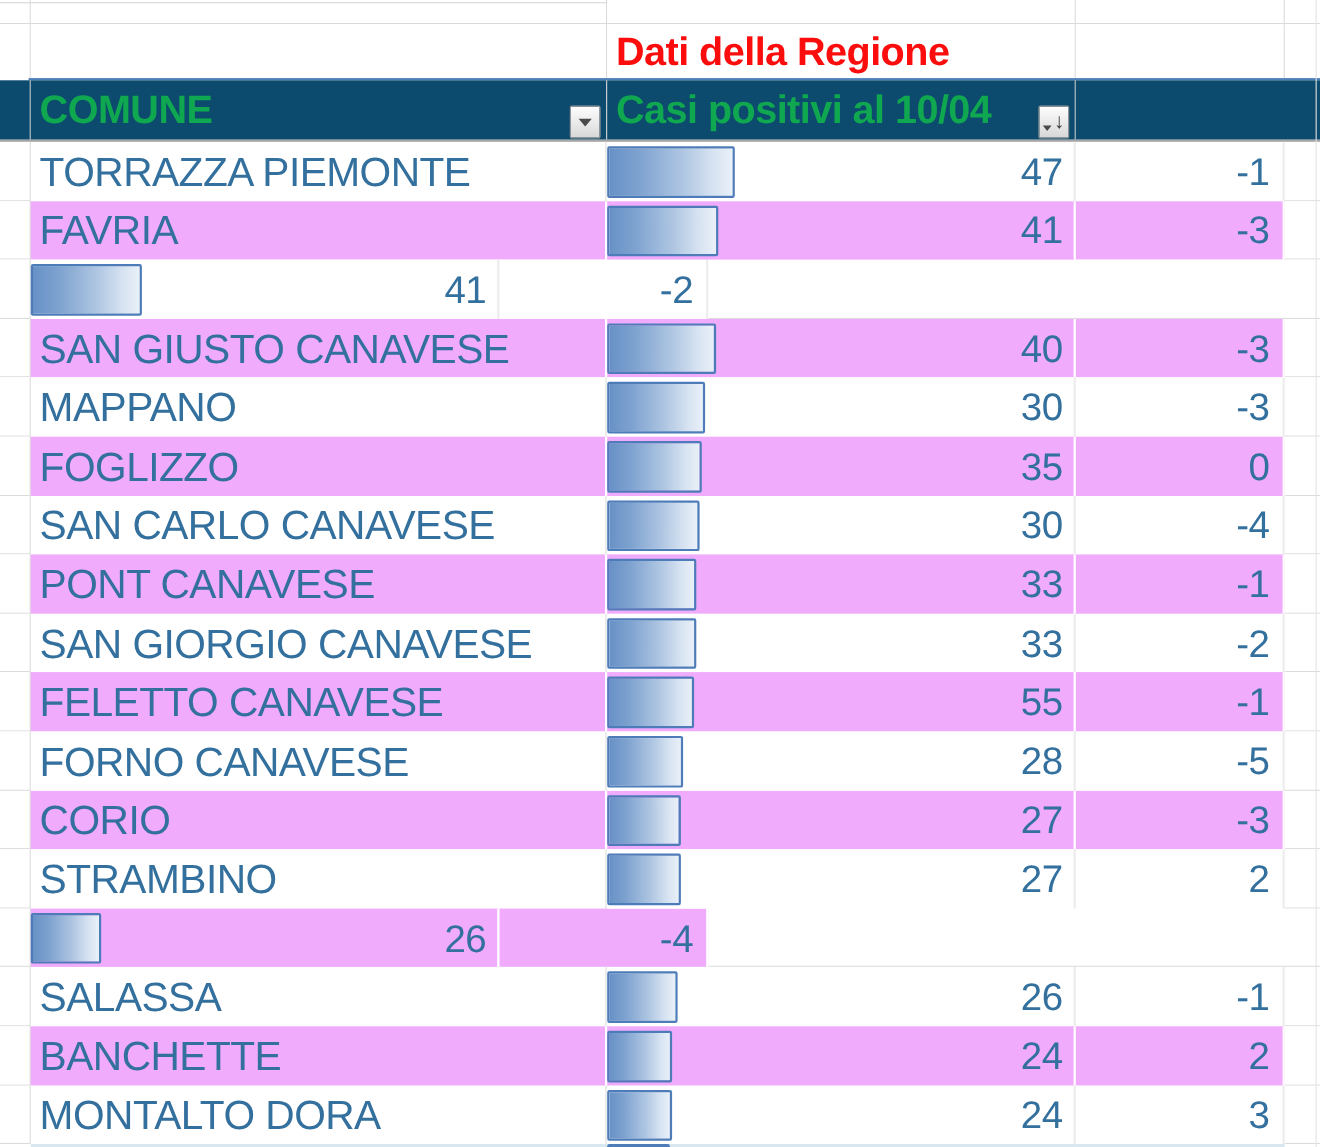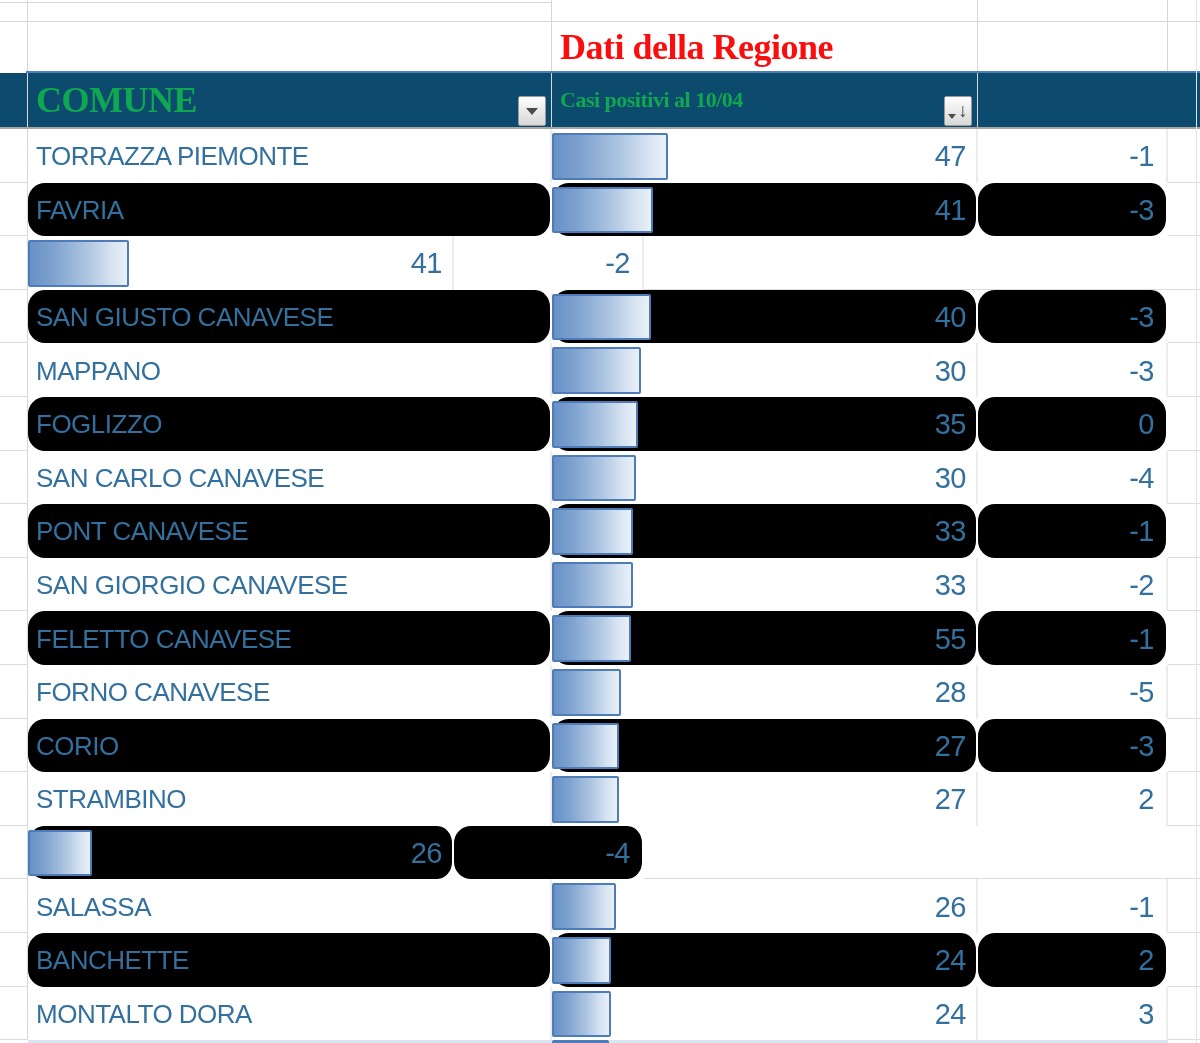--- a/index.html
+++ b/index.html
@@ -3,42 +3,42 @@
 <meta charset="utf-8">
 <style>
   html,body{margin:0;padding:0;background:#fff;}
   #screen{
     position:relative;width:1200px;height:1043px;overflow:hidden;
     background:#ffffff;font-family:"Liberation Sans",sans-serif;
     -webkit-font-smoothing:antialiased;
   }
   
   .trow{display:flex;width:1200px;}
-  .tcell{box-sizing:border-box;font-family:Liberation Serif, serif;}
+  .tcell{box-sizing:border-box;}
   .w-ml{width:28px;}  .w-com{width:524px;} .w-casi{width:426px;}
   .w-var{width:190px;} .w-mr{width:32px;flex:1;}
   
   #row-top{position:absolute;top:0;left:0;height:22px;}
   #row-top .tcell{border-right:1px solid #d6d6d6;border-bottom:1px solid #d6d6d6;background:#fff;}
   #row-top .w-mr{border-right:none;}
   #row-title{position:absolute;top:22px;left:0;height:49px;}
   #row-title .tcell{border-right:1px solid #d6d6d6;background:#fff;}
   #row-title .w-mr{border-right:none;}
   #row-title .w-casi{display:flex;align-items:center;padding-left:8px;}
   .red-title{color:#fb0d0d;font-weight:bold;font-size:36px;letter-spacing:-0.5px;}
   .blue-line{position:absolute;top:71px;left:26px;right:0;height:2px;background:#4d80b9;}
   .topline{position:absolute;top:2px;left:0;width:552px;height:1px;background:#d6d6d6;}
   .vline-right{position:absolute;top:0;bottom:0;left:1196px;width:1px;background:#e3e3e3;}
   
   #row-header{position:absolute;top:73px;left:0;height:54px;}
   #row-header .tcell{background:#0c4a6e;border-right:1px solid #d9d9d9;position:relative;display:flex;align-items:center;}
   #row-header .w-mr{border-right:none;}
   .green{color:#0fa850;font-weight:bold;letter-spacing:-0.5px;}
   .h-comune{font-size:36px;padding-left:8px;}
-  .h-casi{font-size:22px;padding-left:8px;}
+  .h-casi{font-size:36px;padding-left:8px;}
   .h-var{font-size:29px;padding-left:7px;}
   .gray-line{position:absolute;top:127px;left:0;width:1200px;height:2px;background:#a6a6a6;}
   
   .fbtn{
     position:absolute;right:5px;bottom:1px;width:28px;height:30px;
     background:linear-gradient(#fdfdfd,#e9e9e9 55%,#d7d7d7);
     border:1px solid #9a9a9a;border-radius:2px;box-sizing:border-box;
     display:flex;align-items:center;justify-content:center;gap:2px;cursor:pointer;
   }
   .tri-down{width:0;height:0;border-left:6px solid transparent;border-right:6px solid transparent;border-top:7px solid #4a4a4a;}
@@ -46,23 +46,23 @@
   .fbtn .tri-sm{width:0;height:0;border-left:4px solid transparent;border-right:4px solid transparent;border-top:5px solid #4a4a4a;transform:translateY(5px);}
   
   #rows{position:absolute;top:129px;left:0;width:1200px;height:911px;display:flex;flex-direction:column;}
   .row{display:flex;flex:1;width:1200px;}
   .cell{box-sizing:border-box;background:#fff;}
   .row .m-l{width:28px;border-right:1px solid #d6d6d6;border-bottom:1px solid #dcdcdc;}
   .row .m-r{flex:1;border-bottom:1px solid #dcdcdc;}
   .row .comune{width:524px;display:flex;align-items:center;padding:2px 0 0 8px;border-right:2px solid #ececec;}
   .row .casi{width:426px;position:relative;display:flex;align-items:center;justify-content:flex-end;padding:2px 10px 0 0;border-right:2px solid #ececec;}
   .row .var{width:190px;display:flex;align-items:center;justify-content:flex-end;padding:2px 12px 0 0;border-right:2px solid #ececec;}
-  .row.band .comune,.row.band .casi,.row.band .var{background:#000000;border-right-color:#ffffff;border-radius:17px;}
-  .cname{font-size:26px;color:#33709e;letter-spacing:-0.5px;white-space:nowrap;}
-  .cnum,.vnum{font-size:29px;color:#33709e;letter-spacing:-0.5px;}
+  .row.band .comune,.row.band .casi,.row.band .var{background:#f0abfc;border-right-color:#ffffff;}
+  .cname{font-size:37px;color:#33709e;letter-spacing:-0.5px;white-space:nowrap;}
+  .cnum,.vnum{font-size:35px;color:#33709e;letter-spacing:-0.5px;}
   .databar{
     position:absolute;left:0;top:4px;bottom:3px;
     border:2px solid #4e7cb8;border-radius:2px;box-sizing:border-box;
     background:linear-gradient(to right,#6791c6 0%,#7fa3d0 25%,#afc6e2 60%,#d8e4f2 85%,#e9f0f8 100%);
   }
   
   #row-sliver{position:absolute;top:1040px;left:0;height:3px;}
   #row-sliver .w-ml,#row-sliver .w-mr{background:#fff;}
   #row-sliver .w-com,#row-sliver .w-casi,#row-sliver .w-var{background:#d9e7f1;}
   #row-sliver .w-casi{position:relative;}

